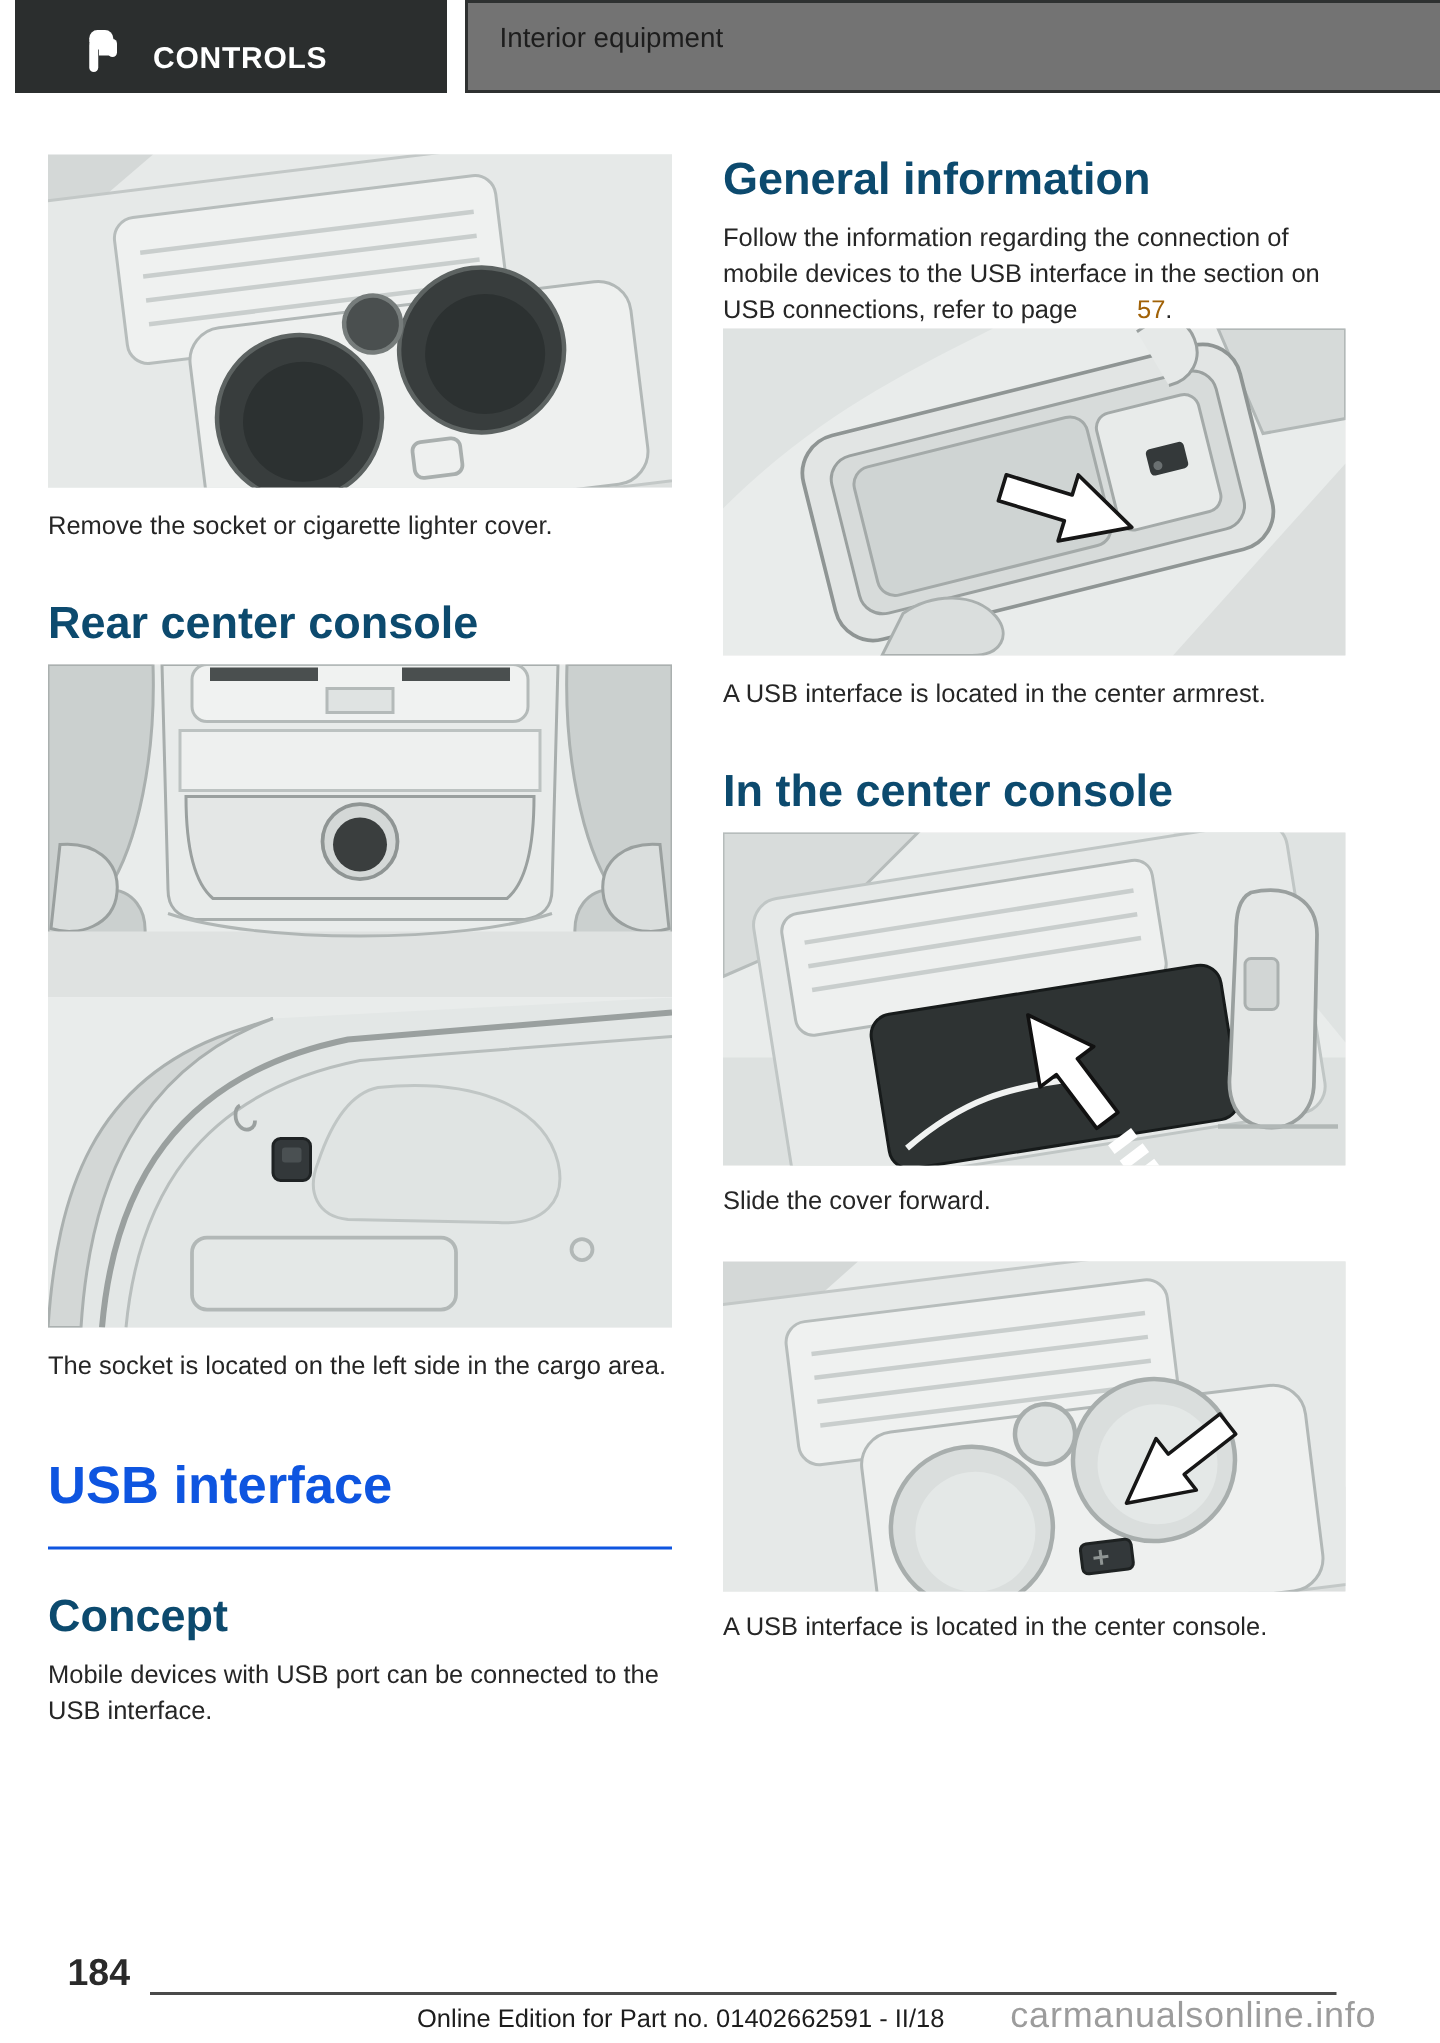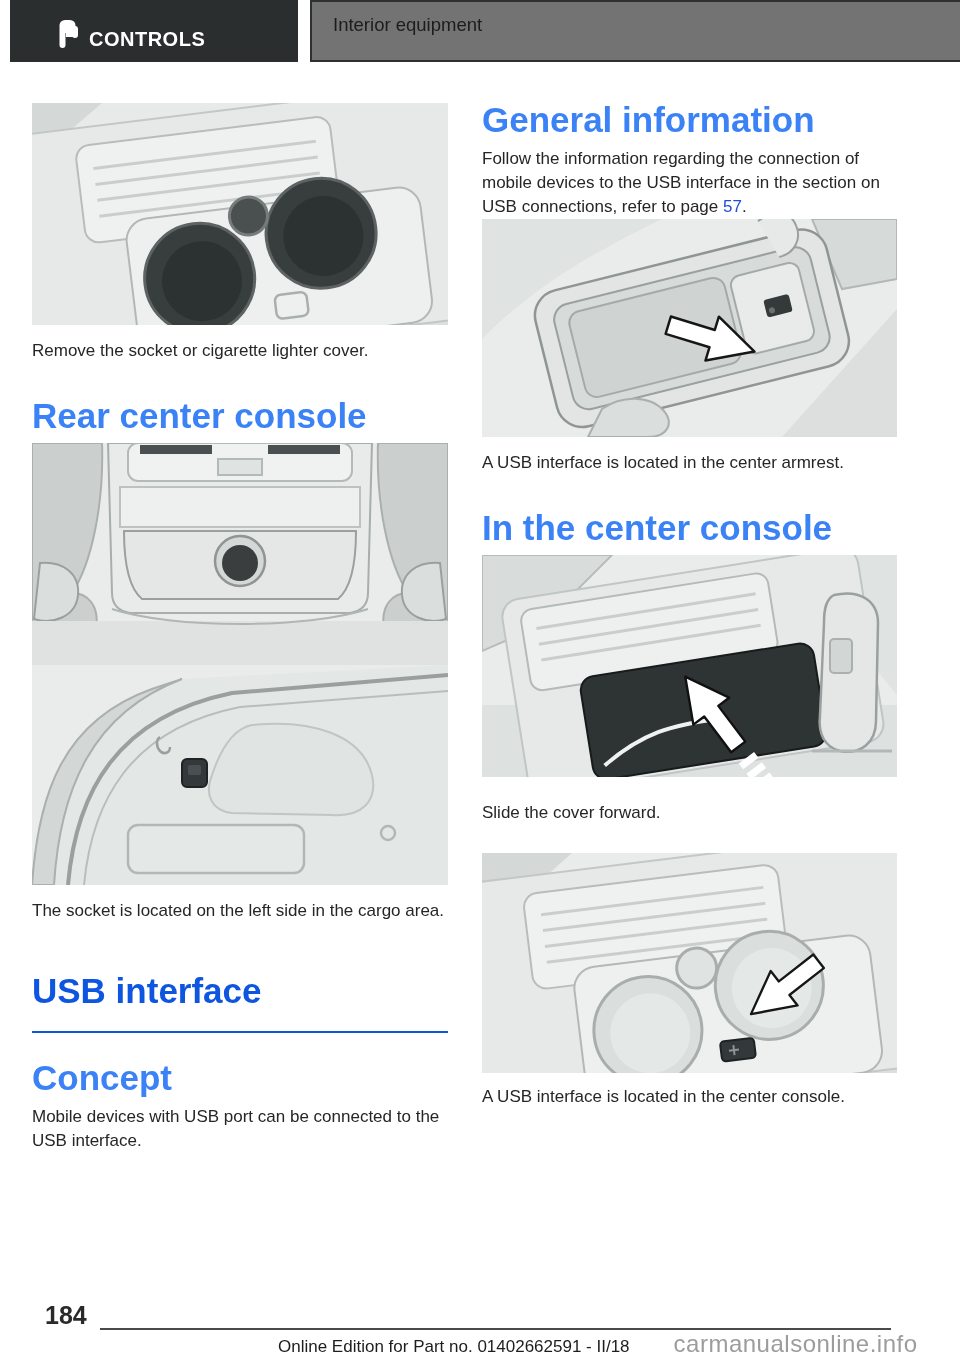--- a/index.html
+++ b/index.html
@@ -1,41 +1,41 @@
 <!DOCTYPE html>
 <html><head>
 <meta charset="utf-8">
 <style>
   html,body{margin:0;padding:0;background:#fff;}
   .page{position:relative;width:960px;height:1362px;background:#ffffff;
         font-family:"Liberation Sans","DejaVu Sans",sans-serif;color:#2a2a2a;overflow:hidden;}
 
   
   .chapter-tab{position:absolute;left:10px;top:0;width:288px;height:62px;background:#2b2e2e;
-               display:flex;align-items:flex-end;padding:0 0 13px 46px;box-sizing:border-box;gap:7px;}
+               display:flex;align-items:flex-end;padding:0 0 13px 46px;box-sizing:border-box;gap:20px;}
   .chapter-tab .hand{width:26px;height:32px;flex:0 0 auto;}
   .chapter-label{color:#ffffff;font-size:20px;font-weight:bold;letter-spacing:.5px;line-height:1;}
   .section-box{position:absolute;left:310px;top:0;width:700px;height:62px;background:#737373;
                border:2px solid #2e3131;box-sizing:border-box;display:flex;align-items:center;
                padding:0 0 11px 21px;}
   .section-label{font-size:18.5px;color:#1d1d1d;line-height:1;}
 
   
   .col{position:absolute;top:103px;width:416px;}
   .col-left{left:32px;}
   .col-right{left:482px;top:105px;width:415px;}
 
   .illu{display:block;width:100%;height:auto;background:#e9eceb;}
   .caption{font-size:17px;line-height:24px;margin:14px 0 0 0;color:#262626;}
-  h2.sec{font-size:35px;line-height:30px;font-weight:bold;color:#3b82f6;margin:38px 0 12px 0;}
+  h2.sec{font-size:30px;line-height:30px;font-weight:bold;color:#0c4a6e;margin:38px 0 12px 0;}
   h1.big{font-size:35px;line-height:40px;font-weight:bold;color:#0e55e0;margin:48px 0 0 0;
          padding-bottom:20px;border-bottom:2px solid #0e55e0;}
   .bodytext{font-size:17px;line-height:24px;margin:9px 0 0 0;color:#262626;}
   .col-right h2.sec:first-child{margin-top:0;}
-  .page-link{color:#1d4ed8;}
+  .page-link{color:#a16207;margin-left:35px;}
 
   
   .page-number{position:absolute;left:45px;top:1301px;font-size:25px;font-weight:bold;color:#2a2a2a;}
   .footer-rule{position:absolute;left:100px;top:1328px;width:791px;height:2px;background:#4a4a4a;}
   .footer-row{position:absolute;left:278px;top:1330px;display:flex;align-items:baseline;white-space:nowrap;}
   .edition-text{font-size:17px;color:#1d1d1d;}
   .watermark{font-size:24px;color:#9c9c9c;letter-spacing:.5px;margin-left:44px;}
 </style>
 </head>
 <body>
@@ -170,21 +170,21 @@
           <path d="M-66,-11 H-10 V-28 L44,0 L-10,28 V11 H-66 Z" fill="#ffffff" stroke="#111" stroke-width="3" stroke-linejoin="round"></path>
           <rect x="-92" y="-12" width="9" height="24" fill="#ffffff"></rect>
           <rect x="-108" y="-12" width="9" height="24" fill="#ffffff"></rect>
           <rect x="-124" y="-12" width="9" height="24" fill="#ffffff"></rect>
         </g>
       </g>
       <path d="M352,40 c26,-6 44,6 44,28 l-2,98 c0,22 -16,34 -36,30 c-16,-4 -22,-18 -20,-36 l4,-92 c0,-14 2,-24 10,-28 Z" fill="#e4e7e6" stroke="#9aa09f" stroke-width="2.5"></path>
       <rect x="348" y="84" width="22" height="34" rx="4" fill="#d2d6d5" stroke="#aab0af" stroke-width="2"></rect>
       <path d="M330,196 h80" stroke="#b2b8b7" stroke-width="3"></path>
     </svg>
-    <p class="caption" style="margin-top:24px">Slide the cover forward.</p>
+    <p class="caption" style="margin-top:12px">Slide the cover forward.</p>
 
     <svg class="illu" style="margin-top:28px" viewBox="0 0 415 220">
       <rect width="415" height="220" fill="#e9eceb"></rect>
       <path d="M0,0 L90,0 L0,80 Z" fill="#d4d8d7"></path>
       <path d="M350,220 L415,150 L415,220 Z" fill="#dcdfde"></path>
       <g transform="rotate(-7 207 110)">
         <rect x="-28" y="4" width="470" height="236" rx="20" fill="#e6e9e8" stroke="#c3c8c7" stroke-width="2"></rect>
         <rect x="50" y="22" width="256" height="96" rx="14" fill="#eff1f0" stroke="#b7bdbc" stroke-width="2"></rect>
         <line x1="66" y1="44" x2="290" y2="44" stroke="#c9cecd" stroke-width="3"></line>
         <line x1="66" y1="60" x2="290" y2="60" stroke="#c9cecd" stroke-width="3"></line>

